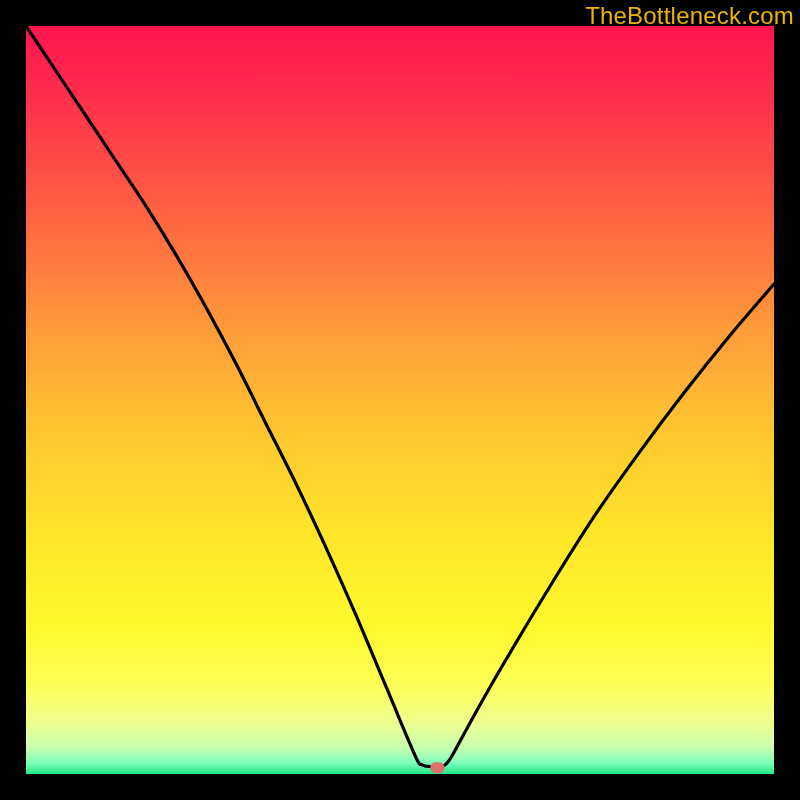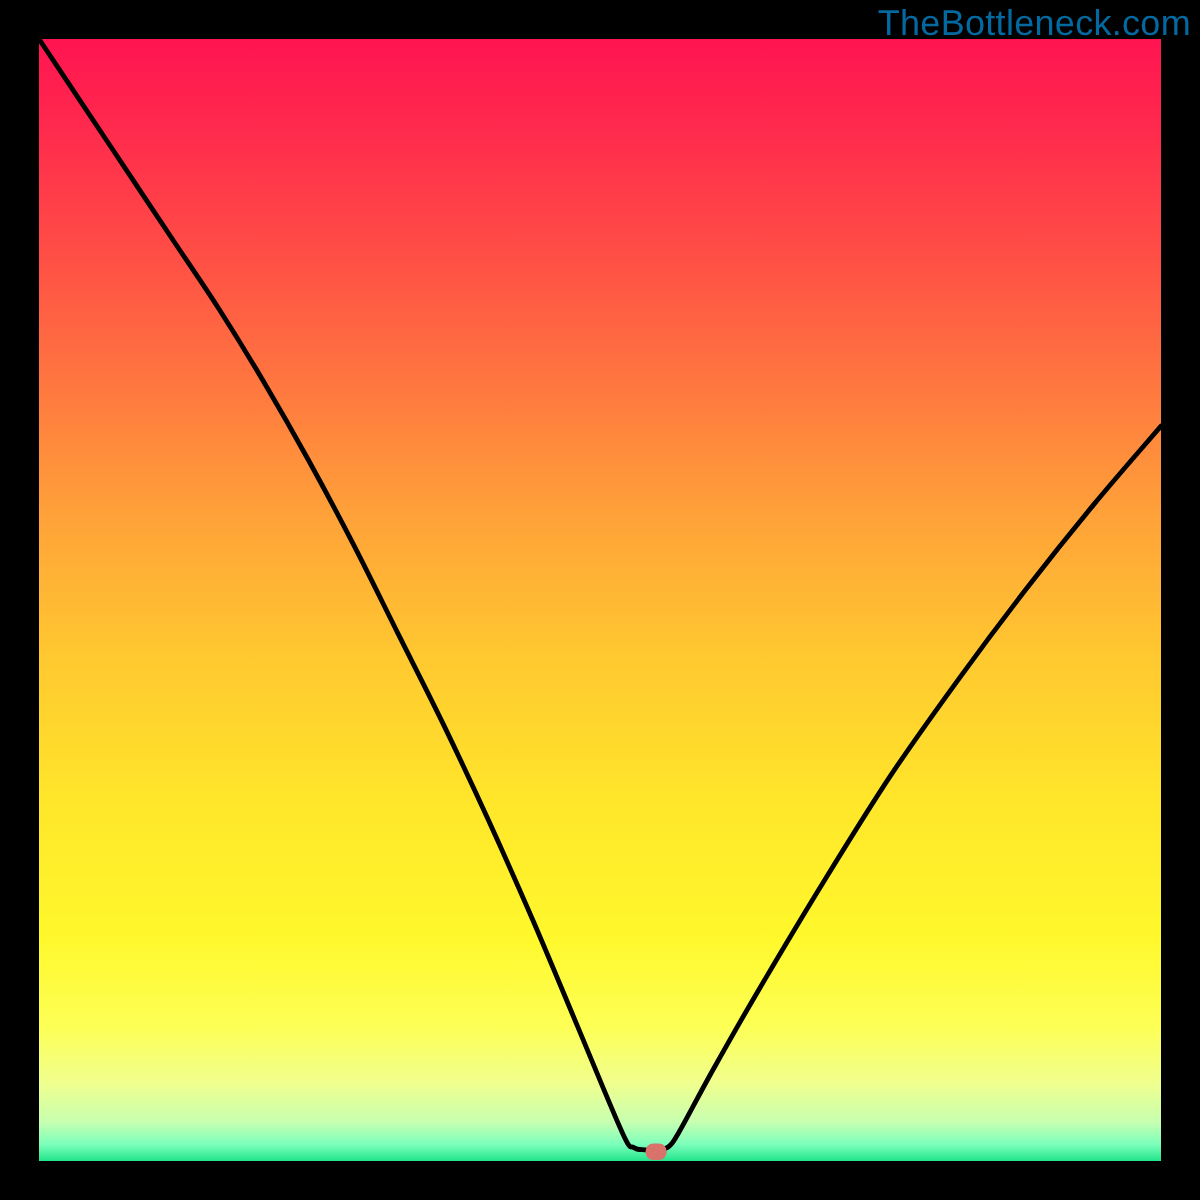--- a/index.html
+++ b/index.html
@@ -25,21 +25,21 @@
     left: 26px;
     width: 748px;
     height: 748px;
   }
   .watermark {
     position: absolute;
     top: 2px;
     right: 6px;
     font-size: 24px;
     font-weight: 500;
-    color: #0369a1;
+    color: #eab308;
     letter-spacing: 0.2px;
     text-align: center;
   }
   svg { display: block; }
 </style>
 </head>
 <body>
 
 <div class="frame">
 

